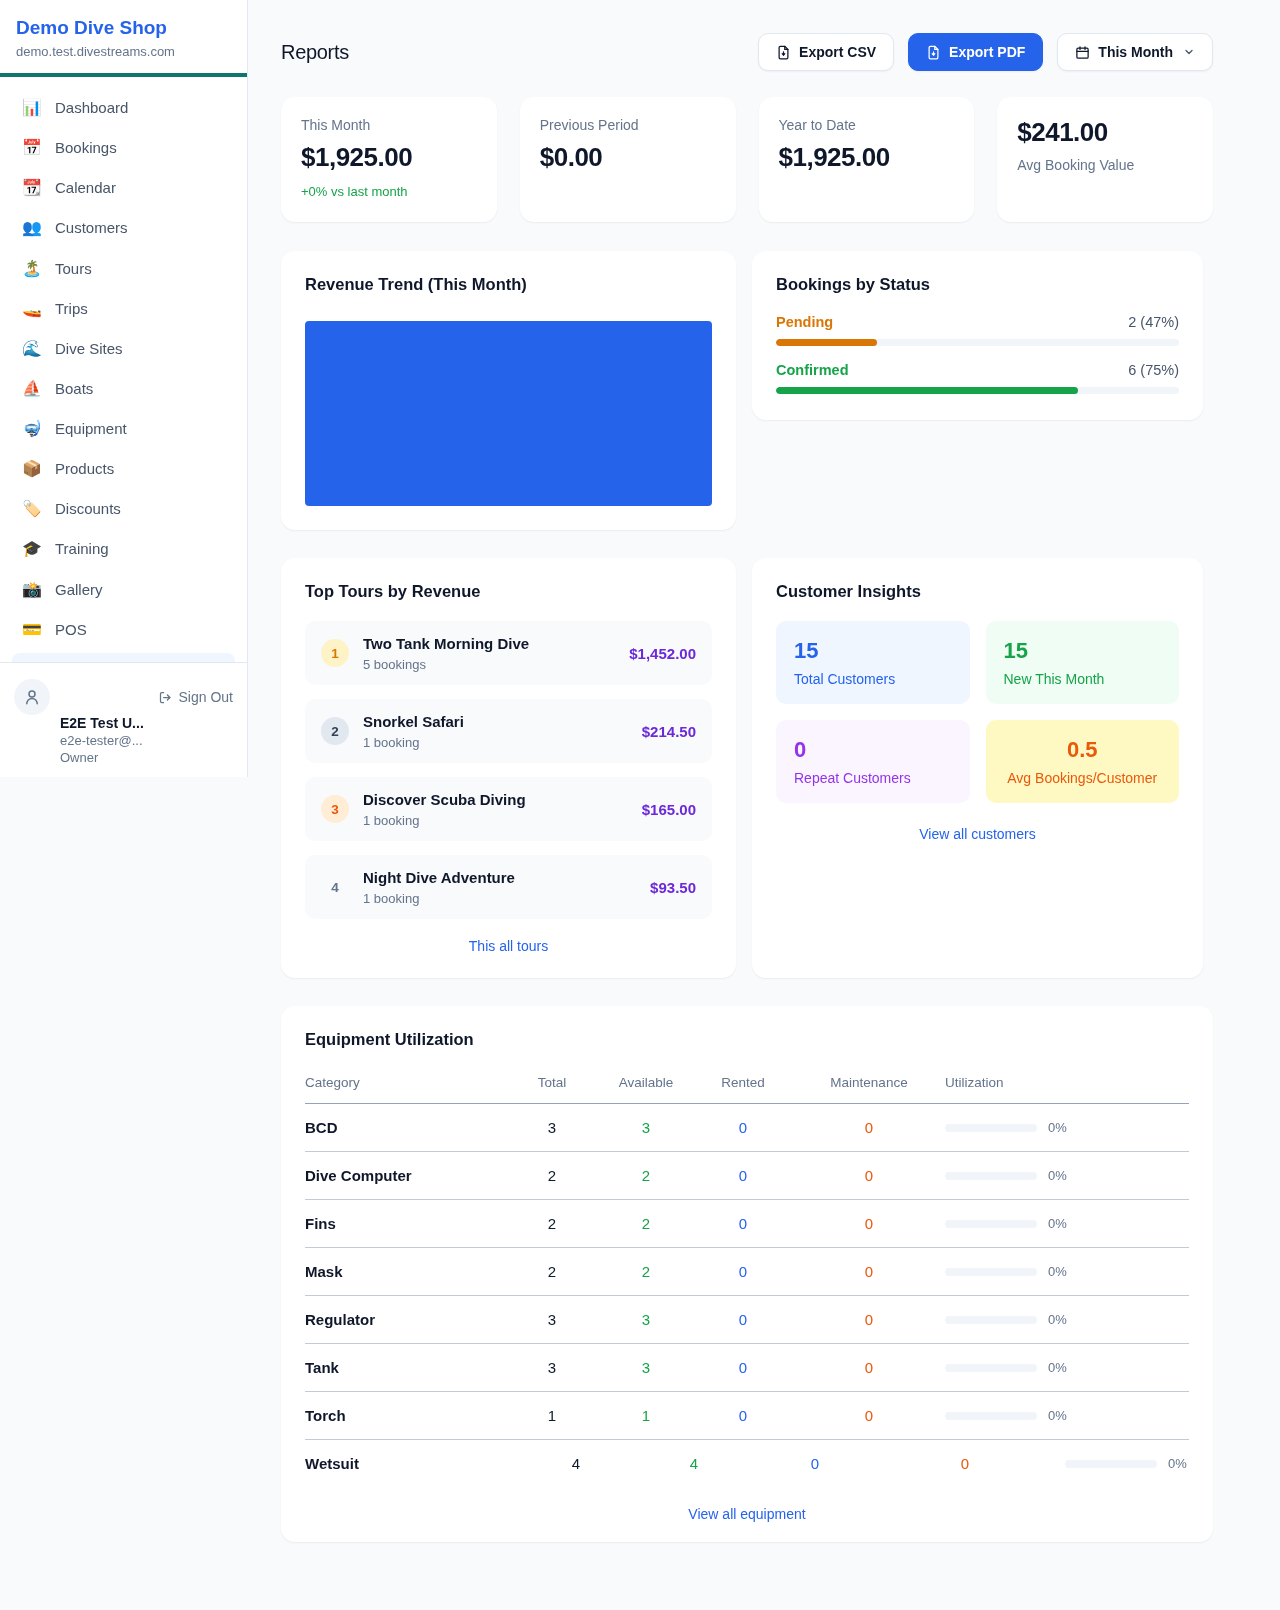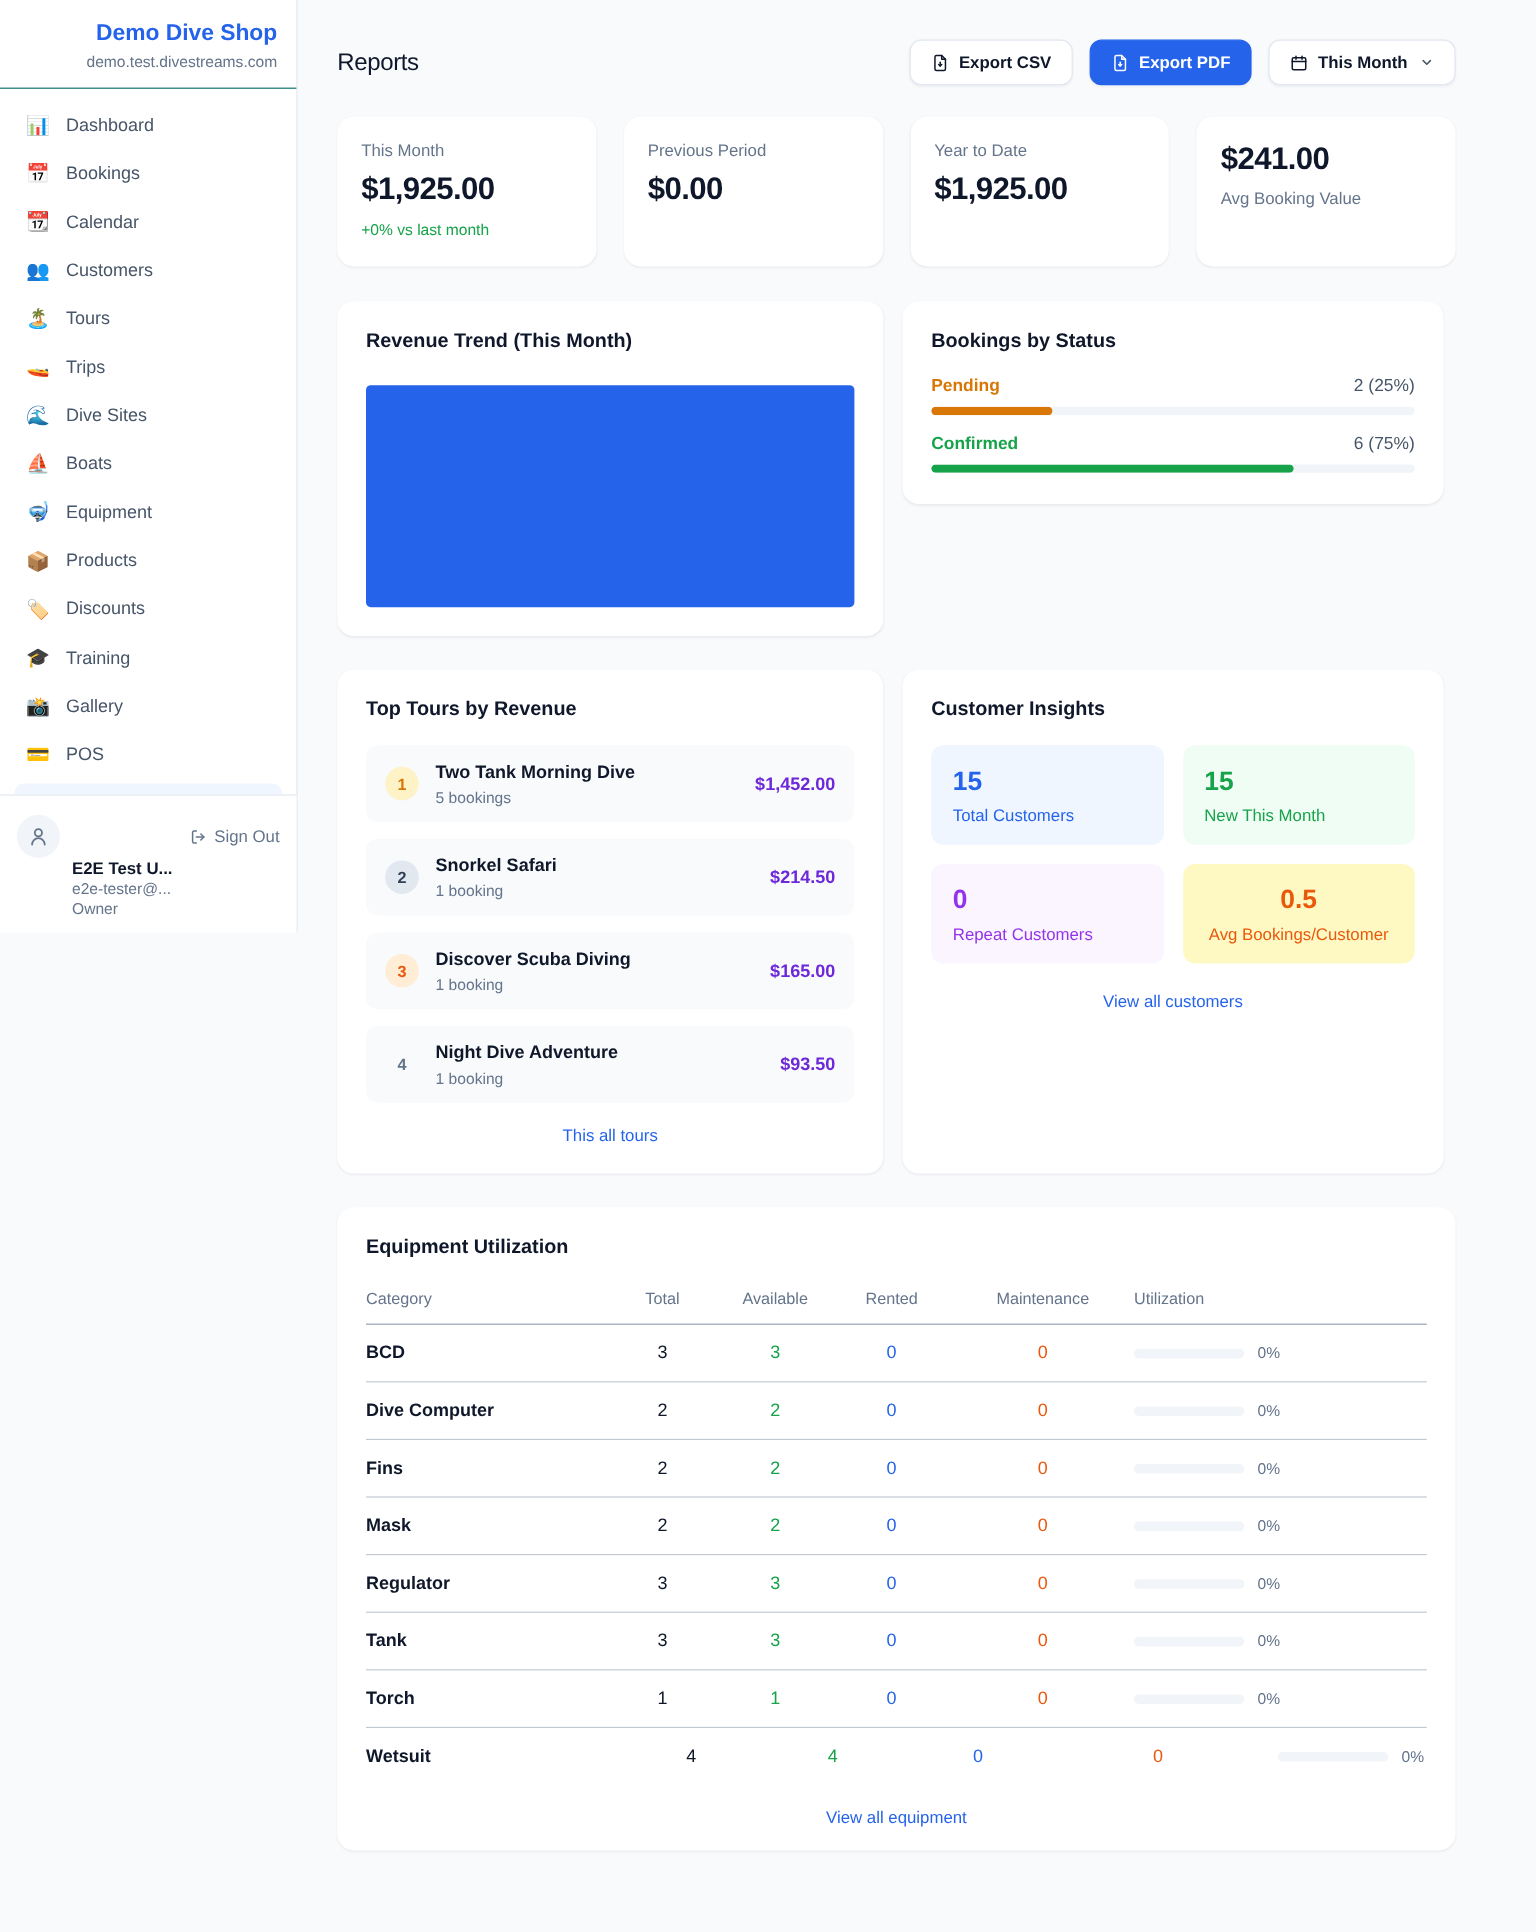--- a/index.html
+++ b/index.html
@@ -1,21 +1,21 @@
 <!DOCTYPE html>
 <html><head>
 <meta charset="utf-8">
 <style>
   * { margin:0; padding:0; box-sizing:border-box; }
   html,body { width:1280px; min-height:1610px; background:#f8fafc; font-family:"Liberation Sans", sans-serif; color:#0f172a; }
 
   
   .sidebar { position:absolute; left:0; top:0; width:248px; height:777px; background:#fff;
              border-right:1px solid #e2e8f0; display:flex; flex-direction:column; }
-  .sb-header { padding:17px 16px 14px; border-bottom:1px solid #0f766e;text-align:right; }
+  .sb-header { padding:17px 16px 14px; border-bottom:4px solid #0f766e; }
   .shop-name { color:#2563eb; font-size:19px; font-weight:bold; }
   .shop-domain { color:#64748b; font-size:13px; margin-top:5px; }
   .nav { flex:1; padding:12px 12px 0; overflow:hidden; display:flex; flex-direction:column; }
   .nav-item { display:flex; align-items:center; gap:13px; height:40px; padding:0 10px; margin-bottom:3px;
               border-radius:8px; color:#475569; font-size:15px; cursor:pointer; }
   .nav-icon { width:20px; font-size:16px; text-align:center; flex:none; }
   .nav-partial { height:10px; margin-top:2px; background:#eff6ff; border-radius:8px 8px 0 0; }
   .sb-footer { border-top:1px solid #e2e8f0; padding:12px 14px; display:flex; align-items:flex-start; gap:10px; background:#fff; }
   .avatar { width:36px; height:36px; border-radius:50%; background:#f1f5f9; color:#64748b;
             display:flex; align-items:center; justify-content:center; flex:none; margin-top:4px; }
@@ -251,21 +251,21 @@
     <section class="card panel">
       <h2 class="panel-title">Revenue Trend (This Month)</h2>
       <div class="rev-chart" style="background: rgb(37, 99, 235);"></div>
     </section>
 
     <section class="card panel">
       <h2 class="panel-title">Bookings by Status</h2>
       <div class="status-row">
         <div class="status-head">
           <span class="status-label" style="color: rgb(217, 119, 6);">Pending</span>
-          <span class="status-count">2 (25%)</span>
+          <span class="status-count">2 (47%)</span>
         </div>
         <div class="track">
           <div class="fill" style="width: 25%; background: rgb(217, 119, 6);"></div>
         </div>
       </div>
       <div class="status-row">
         <div class="status-head">
           <span class="status-label" style="color: rgb(22, 163, 74);">Confirmed</span>
           <span class="status-count">6 (75%)</span>
         </div>

